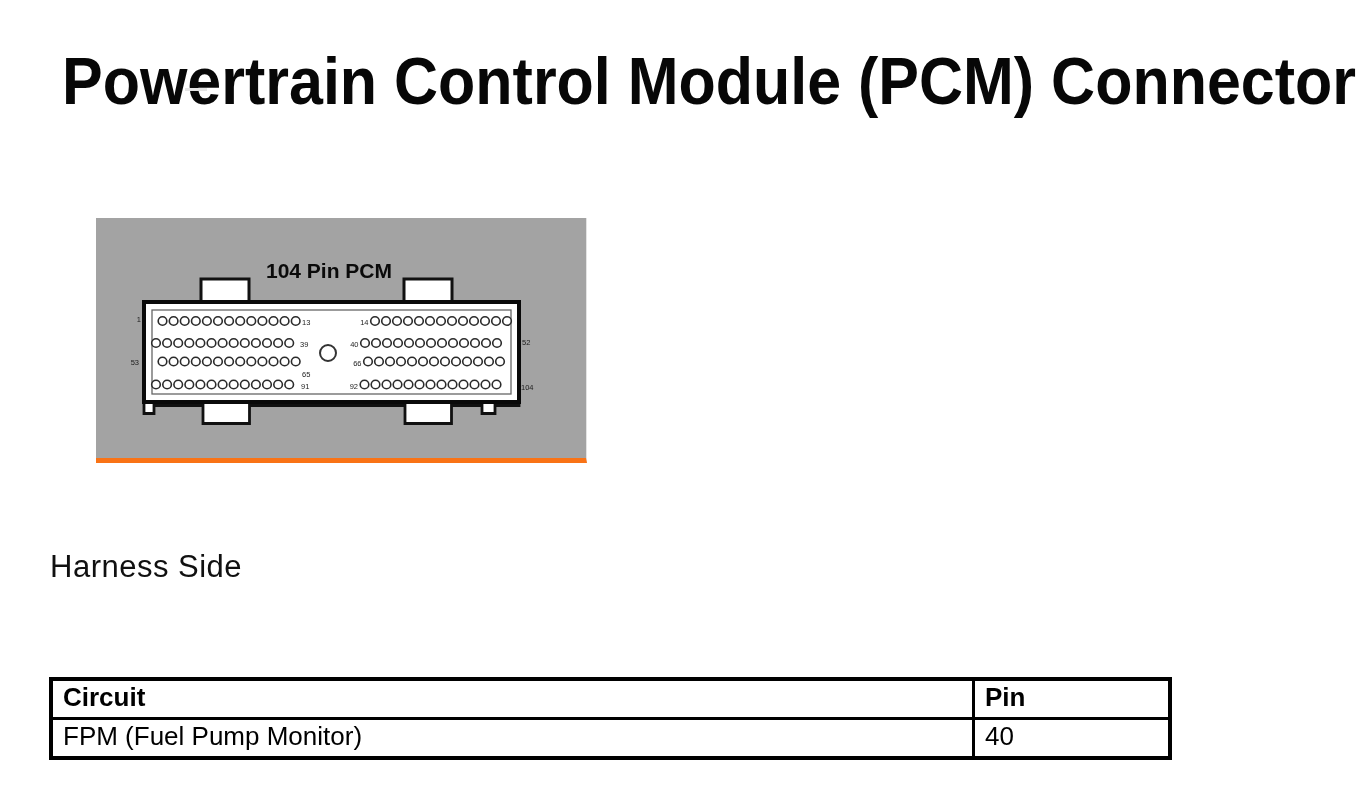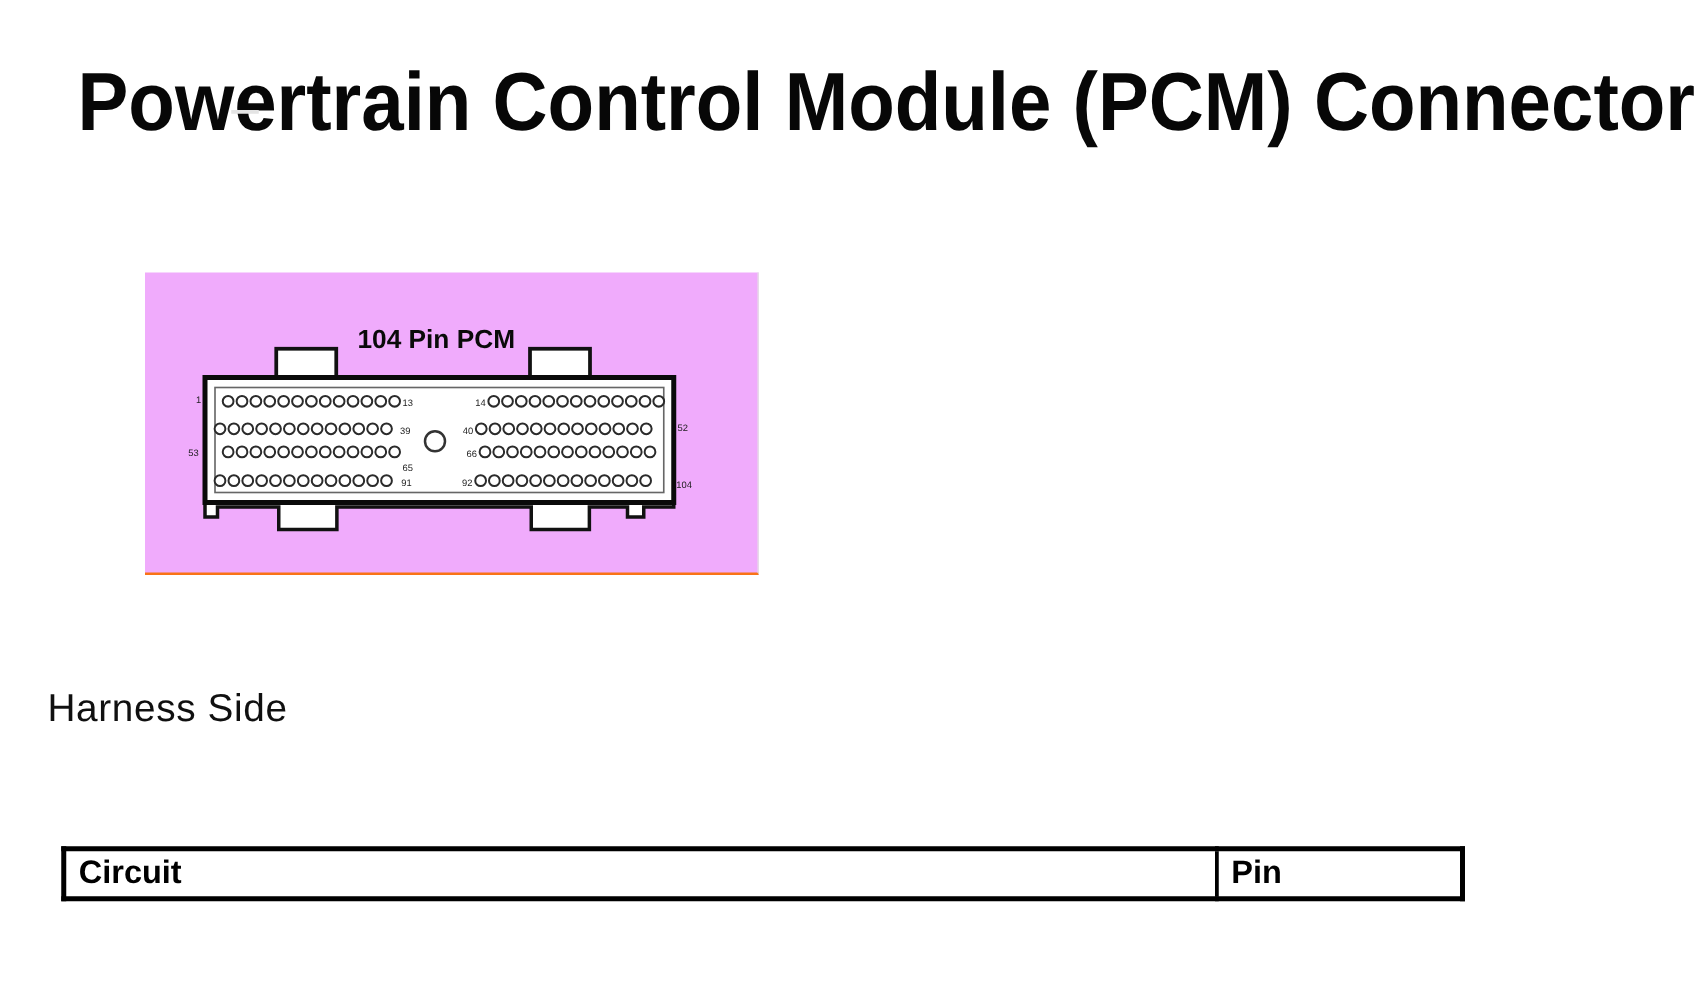--- a/index.html
+++ b/index.html
@@ -37,27 +37,27 @@
     left: 185px;
     top: 88px;
     width: 22px;
     height: 3px;
     background: #e4e4e4;
   }
 
   
   .diagram-box {
     position: absolute;
-    left: 116px;
+    left: 96px;
     top: 218px;
     width: 490px;
     height: 240px;
-    background: #f0abfc;
+    background: #a3a3a3;
     border-right: 1px solid #e3e3e3;
-    border-bottom: 2px solid #f97316;
+    border-bottom: 5px solid #f97316;
   }
   .diagram-box svg { display: block; }
   .connector-title {
     font-family: "Liberation Sans", sans-serif;
     font-size: 21px;
     font-weight: bold;
     fill: #0a0a0a;
   }
   .pin-label {
     font-family: "Liberation Sans", sans-serif;
@@ -66,21 +66,21 @@
   }
   .pin {
     fill: #ffffff;
     stroke: #2b2b2b;
     stroke-width: 1.6;
   }
 
   
   .harness-caption {
     position: absolute;
-    left: 38px;
+    left: 50px;
     top: 549px;
     font-size: 31px;
     font-weight: normal;
     color: #101010;
     letter-spacing: 0.5px;
   }
 
   
   .pin-table {
     position: absolute;
@@ -258,14 +258,18 @@
 <div class="harness-caption">Harness Side</div>
 
 <table class="pin-table">
   <thead>
     <tr>
       <th class="col-circuit">Circuit</th>
       <th class="col-pin">Pin</th>
     </tr>
   </thead>
   <tbody>
+    <tr>
+      <td>FPM (Fuel Pump Monitor)</td>
+      <td>40</td>
+    </tr>
   </tbody>
 </table>
 
 </body></html>

